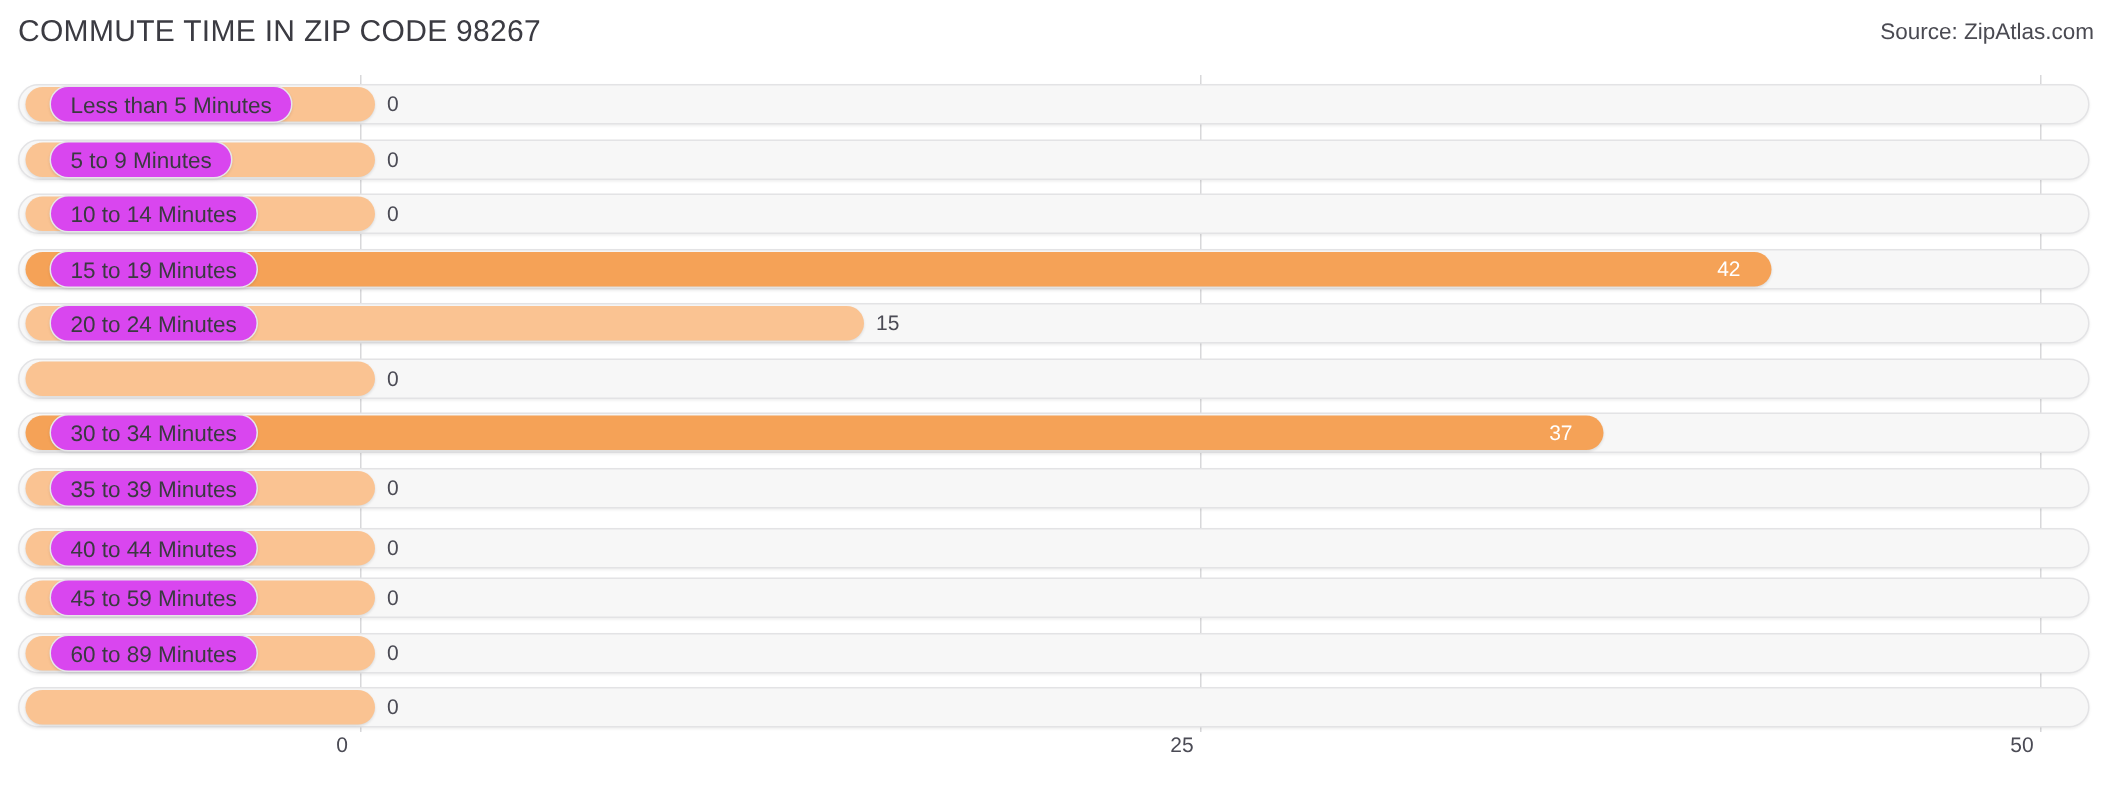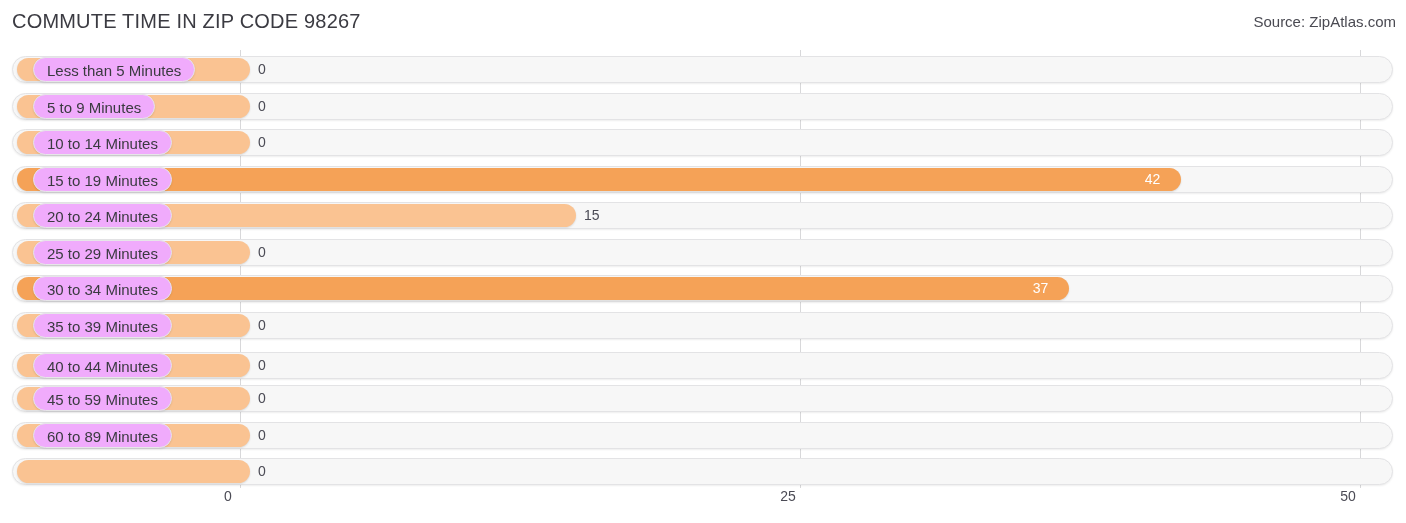--- a/index.html
+++ b/index.html
@@ -106,21 +106,21 @@
   .bar.dark  { background: #f5a257; }
 
   
   .label-capsule {
     position: absolute;
     left: 21px;
     top: 1px;
     height: 25px;
     line-height: 25px;
     padding: 0 13px;
-    background: #f0abfc;
+    background: #d946ef;
     border: 1px solid #e6e6e8;
     border-radius: 13px;
     box-sizing: border-box;
     font-size: 15px;
     color: #3a3a40;
     white-space: nowrap;
     box-shadow: 0 1px 2px rgba(0,0,0,0.10);
   }
 
   
@@ -202,21 +202,20 @@
       </div>
       <div class="row" style="top: 152.2px;">
         <div class="track"></div>
         <div class="bar light" style="width: 559px;"></div>
         <div class="label-capsule">20 to 24 Minutes</div>
         <div class="value-out" style="left: 572px;">15</div>
       </div>
       <div class="row" style="top: 188.75px;">
         <div class="track"></div>
         <div class="bar light" style="width: 233px;"></div>
-        <div class="label-capsule">25 to 29 Minutes</div>
         <div class="value-out" style="left: 246px;">0</div>
       </div>
       <div class="row" style="top: 225.3px;">
         <div class="track"></div>
         <div class="bar dark" style="width: 1051.8px;"></div>
         <div class="label-capsule">30 to 34 Minutes</div>
         <div class="value-in" style="left: 1020.8px;">37</div>
       </div>
       <div class="row" style="top: 261.85px;">
         <div class="track"></div>

